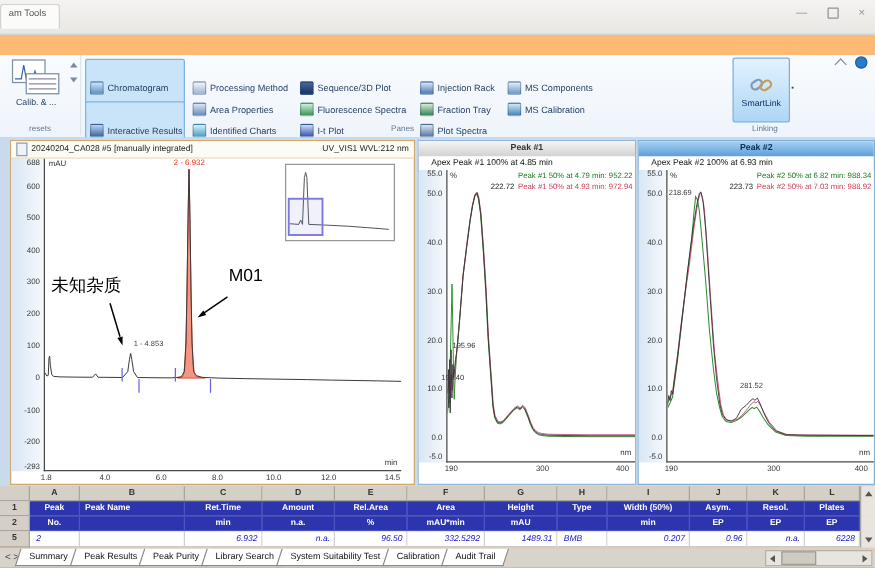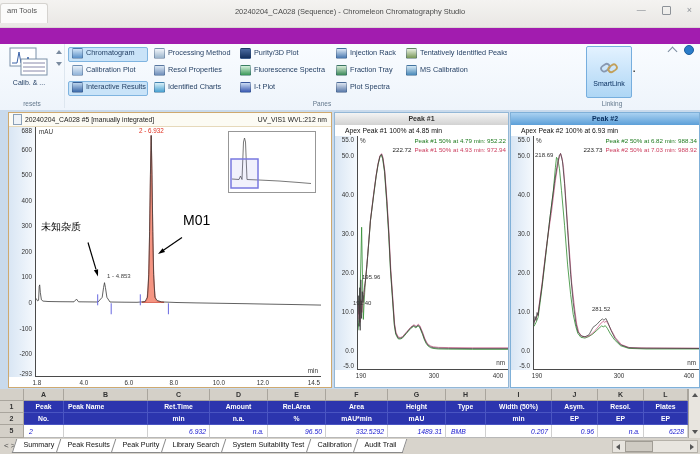--- a/index.html
+++ b/index.html
@@ -1,16 +1,16 @@
 <!DOCTYPE html>
 <html><head>
 <meta charset="utf-8">
 <style>
   html,body{margin:0;padding:0;background:#9fb2c6;}
-  .app{position:relative;width:700px;height:454px;background:#a21caf;overflow:hidden;
+  .app{position:relative;width:700px;height:454px;background:#fdba74;overflow:hidden;
        font-family:"Liberation Sans","DejaVu Sans",sans-serif;color:#222;}
   
   .titlebar{position:absolute;left:0;top:0;width:700px;height:27px;
             background:linear-gradient(#f4f3f1,#e9e7e4);border-bottom:1px solid #d8d6d2;}
   .ctxtab{position:absolute;left:0;top:3px;height:17px;padding:2px 10px 0 6px;background:#fbfbfa;
           border:1px solid #d5d3cf;border-bottom:none;border-radius:3px 3px 0 0;font-size:7.5px;color:#555;}
   .wtitle{position:absolute;left:0;top:7px;width:100%;text-align:center;font-size:7.5px;color:#4a4a4a;}
   .winbtns{position:absolute;right:8px;top:5px;display:flex;gap:16px;align-items:center;}
   .winbtns span{font-size:9px;color:#8d9298;line-height:10px;}
   .restore-box{width:7px;height:7px;border:1px solid #8d9298;border-radius:1px;}
@@ -26,21 +26,21 @@
   .grp-presets{left:0;width:64px;border-right:1px solid #dde6ef;}
   .bigbtn{position:absolute;left:5px;top:2px;width:46px;height:48px;border:1px solid transparent;border-radius:2px;
           display:flex;flex-direction:column;align-items:center;}
   .bigbtn .cap{font-size:7px;color:#1e3a5f;margin-top:2px;}
   .spin{position:absolute;right:2px;top:6px;display:flex;flex-direction:column;gap:8px;}
   .tri-up{width:0;height:0;border-left:3px solid transparent;border-right:3px solid transparent;border-bottom:4px solid #7a8ba0;}
   .tri-dn{width:0;height:0;border-left:3px solid transparent;border-right:3px solid transparent;border-top:4px solid #7a8ba0;}
   .grp-panes{left:66px;width:512px;}
   .panesgrid{display:grid;grid-template-rows:repeat(3,17px);grid-auto-flow:column;
              grid-template-columns:80px 84px 94px 68px 106px 74px;column-gap:2px;padding:3px 0 0 2px;}
-  .rbtn{display:flex;align-items:flex-start;gap:3px;height:13px;padding:0 3px;border:1px solid transparent;
+  .rbtn{display:flex;align-items:center;gap:3px;height:13px;padding:16px 3px;border:1px solid transparent;
         border-radius:2px;font-size:7.3px;color:#1e3a5f;white-space:nowrap;overflow:hidden;}
   .rbtn.active{background:#c9e3f8;border-color:#7fb4e0;}
   .ico{flex:0 0 9px;width:9px;height:9px;border-radius:1.5px;border:1px solid rgba(40,70,110,.35);}
   .grp-linking{left:580px;width:64px;}
   .slbtn{position:absolute;left:6px;top:2px;width:44px;height:50px;border:1px solid #76aede;border-radius:2px;
          background:linear-gradient(#e3f2ff,#aed6f5);display:flex;flex-direction:column;align-items:center;justify-content:center;}
   .slbtn .cap{font-size:7px;color:#0a3060;margin-top:2px;}
   .sl-drop{position:absolute;left:53px;top:24px;font-size:6px;color:#444;}
   .ribcorner{position:absolute;right:6px;top:1px;display:flex;gap:8px;align-items:center;}
   .chev{width:6px;height:6px;border-left:1.5px solid #7a8ba0;border-top:1.5px solid #7a8ba0;transform:rotate(45deg);margin-top:3px;}
@@ -104,21 +104,20 @@
   .hscroll .arr{margin:0 3px;}
   .sp{flex:1;}
 </style>
 </head>
 <body>
 
 <div class="app">
 
   <div class="titlebar">
     <div class="ctxtab">am Tools</div>
-    <div class="wtitle">20240204_CA028 (Sequence) - Chromeleon Chromatography Studio</div>
     <div class="winbtns">
       <span>—</span>
       <span class="restore-box"></span>
       <span>×</span>
     </div>
   </div>
 
 
   <div class="ribbon">
     <div class="grp grp-presets">
@@ -153,29 +152,29 @@
         <div class="rbtn active">
             <span class="ico" style="background:linear-gradient(#bcd4ec,#3a68a8)"></span>
             <span>Interactive Results</span>
           </div>
         <div class="rbtn">
             <span class="ico" style="background:linear-gradient(#f2f6fa,#9ab4cc)"></span>
             <span>Processing Method</span>
           </div>
         <div class="rbtn">
             <span class="ico" style="background:linear-gradient(#dce8f4,#6c8cb8)"></span>
-            <span>Resol Properties</span>
+            <span>Area Properties</span>
           </div>
         <div class="rbtn">
             <span class="ico" style="background:linear-gradient(#d8f0f8,#48a0d0)"></span>
             <span>Identified Charts</span>
           </div>
         <div class="rbtn">
             <span class="ico" style="background:linear-gradient(#4a6aa0,#14305e)"></span>
-            <span>Purity/3D Plot</span>
+            <span>Sequence/3D Plot</span>
           </div>
         <div class="rbtn">
             <span class="ico" style="background:linear-gradient(#d4f0dc,#3a9858)"></span>
             <span>Fluorescence Spectra</span>
           </div>
         <div class="rbtn">
             <span class="ico" style="background:linear-gradient(#ccdcf4,#3858b0)"></span>
             <span>I-t Plot</span>
           </div>
         <div class="rbtn">
@@ -184,22 +183,22 @@
           </div>
         <div class="rbtn">
             <span class="ico" style="background:linear-gradient(#d8ecd8,#3a8858)"></span>
             <span>Fraction Tray</span>
           </div>
         <div class="rbtn">
             <span class="ico" style="background:linear-gradient(#dce4f0,#5878a8)"></span>
             <span>Plot Spectra</span>
           </div>
         <div class="rbtn">
-            <span class="ico" style="background:linear-gradient(#e8f0e0,#789858)"></span>
-            <span>Tentatively Identified Peaks</span>
+            <span class="ico" style="background:linear-gradient(#e4eef8,#6898c8)"></span>
+            <span>MS Components</span>
           </div>
         <div class="rbtn">
             <span class="ico" style="background:linear-gradient(#d4e8f4,#4888b8)"></span>
             <span>MS Calibration</span>
           </div>
       </div>
       <div class="grplabel">Panes</div>
     </div>
 
     <div class="grp grp-linking">
@@ -255,21 +254,21 @@
             <g>
               <line x1="52" y1="116" x2="60" y2="143" stroke="#000" stroke-width="1.2"></line>
               <polygon points="62,150 57.9,143.9 62.1,142.7" fill="#000"></polygon>
               <line x1="146" y1="111" x2="127" y2="124" stroke="#000" stroke-width="1.2"></line>
               <polygon points="122,127.5 126.6,121.8 129,125.4" fill="#000"></polygon>
             </g>
           </svg>
           <span class="ov" style="left:3px;top:1px">mAU</span>
           <span class="ov" style="left:103px;top:0;color:#e03020">2 - 6.932</span>
           <span class="ov" style="left:71px;top:146px;font-size:6px;color:#444">1 - 4.853</span>
-          <span class="ov" style="left:5px;top:93px;font-size:10px;color:#000">未知杂质</span>
+          <span class="ov" style="left:5px;top:93px;font-size:14px;color:#000">未知杂质</span>
           <span class="ov" style="left:147px;top:85px;font-size:14px;color:#000">M01</span>
           <span class="ov" style="right:3px;bottom:2px">min</span>
           <div class="inset">
             <svg width="84" height="58" viewBox="0 0 84 58">
               <path d="M3,47 L10,47.5 L11.5,44 L13,47.5 L14.5,10 L15.5,6 L16.5,10 L18,47.5 L30,48 L50,49 L70,50.5 L82,51.5" fill="none" stroke="#555" stroke-width="0.8"></path>
               <rect x="2" y="27" width="27" height="29" fill="rgba(120,120,230,0.10)" stroke="#7878e0" stroke-width="1.5"></rect>
             </svg>
           </div>
         </div>
       </div>

